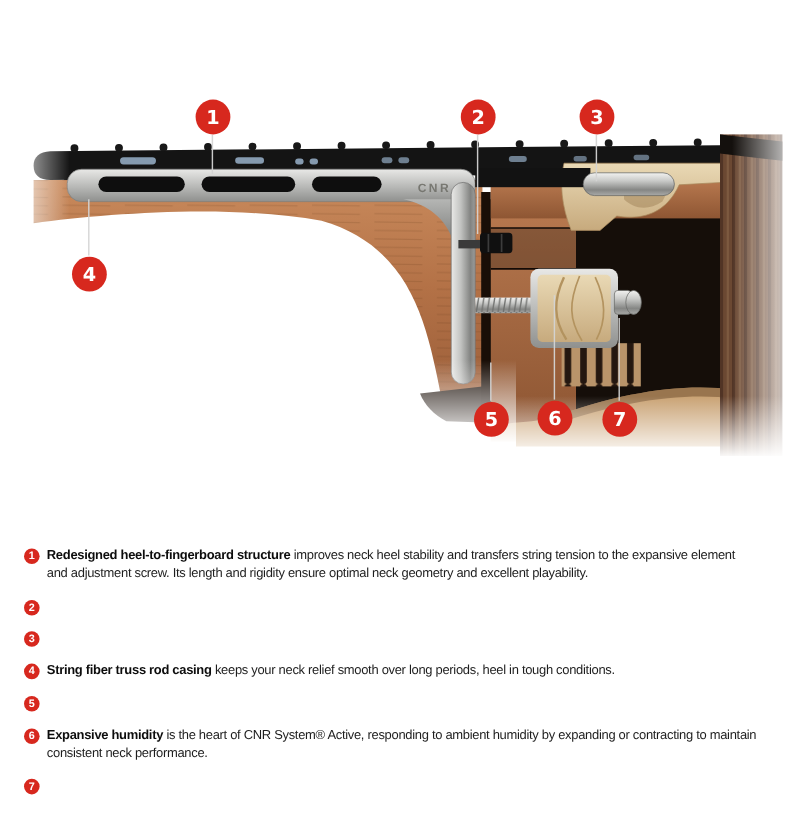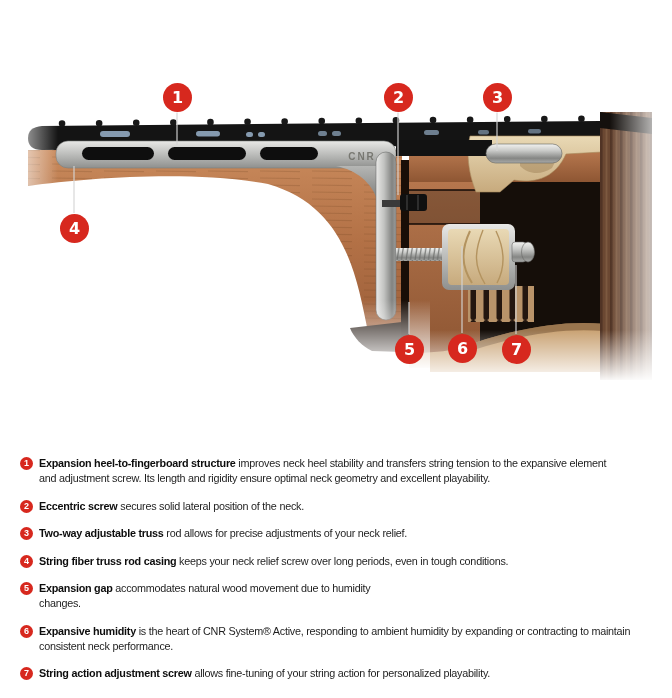--- a/index.html
+++ b/index.html
@@ -216,42 +216,37 @@
   <div class="callout" style="left:483px;top:83px;">3</div>
   <div class="callout" style="left:60px;top:214px;">4</div>
   <div class="callout" style="left:395px;top:335px;">5</div>
   <div class="callout" style="left:448px;top:334px;">6</div>
   <div class="callout" style="left:502px;top:335px;">7</div>
 </div>
 
 <div class="legend">
   <div class="legend-item">
     <span class="bullet">1</span>
-    <p class="legend-text"><b>Expansion heel-to-fingerboard structure</b><span class="rest"> improves neck heel stability and transfers string tension to the expansive element
+    <p class="legend-text"><b>Redesigned heel-to-fingerboard structure</b><span class="rest"> improves neck heel stability and transfers string tension to the expansive element
 and adjustment screw. Its length and rigidity ensure optimal neck geometry and excellent playability.</span></p>
   </div>
   <div class="legend-item">
     <span class="bullet">2</span>
-    <p class="legend-text"><b>Eccentric screw</b><span class="rest"> secures solid lateral position of the neck.</span></p>
   </div>
   <div class="legend-item">
     <span class="bullet">3</span>
-    <p class="legend-text"><b>Two-way adjustable truss</b><span class="rest"> rod allows for precise adjustments of your neck relief.</span></p>
   </div>
   <div class="legend-item">
     <span class="bullet">4</span>
-    <p class="legend-text"><b>String fiber truss rod casing</b><span class="rest"> keeps your neck relief screw over long periods, even in tough conditions.</span></p>
+    <p class="legend-text"><b>String fiber truss rod casing</b><span class="rest"> keeps your neck relief smooth over long periods, heel in tough conditions.</span></p>
   </div>
   <div class="legend-item">
     <span class="bullet">5</span>
-    <p class="legend-text"><b>Expansion gap</b><span class="rest"> accommodates natural wood movement due to humidity
-changes.</span></p>
   </div>
   <div class="legend-item">
     <span class="bullet">6</span>
     <p class="legend-text"><b>Expansive humidity</b><span class="rest"> is the heart of CNR System® Active, responding to ambient humidity by expanding or contracting to maintain
 consistent neck performance.</span></p>
   </div>
   <div class="legend-item">
     <span class="bullet">7</span>
-    <p class="legend-text"><b>String action adjustment screw</b><span class="rest"> allows fine-tuning of your string action for personalized playability.</span></p>
   </div>
 </div>
 
 </body></html>

